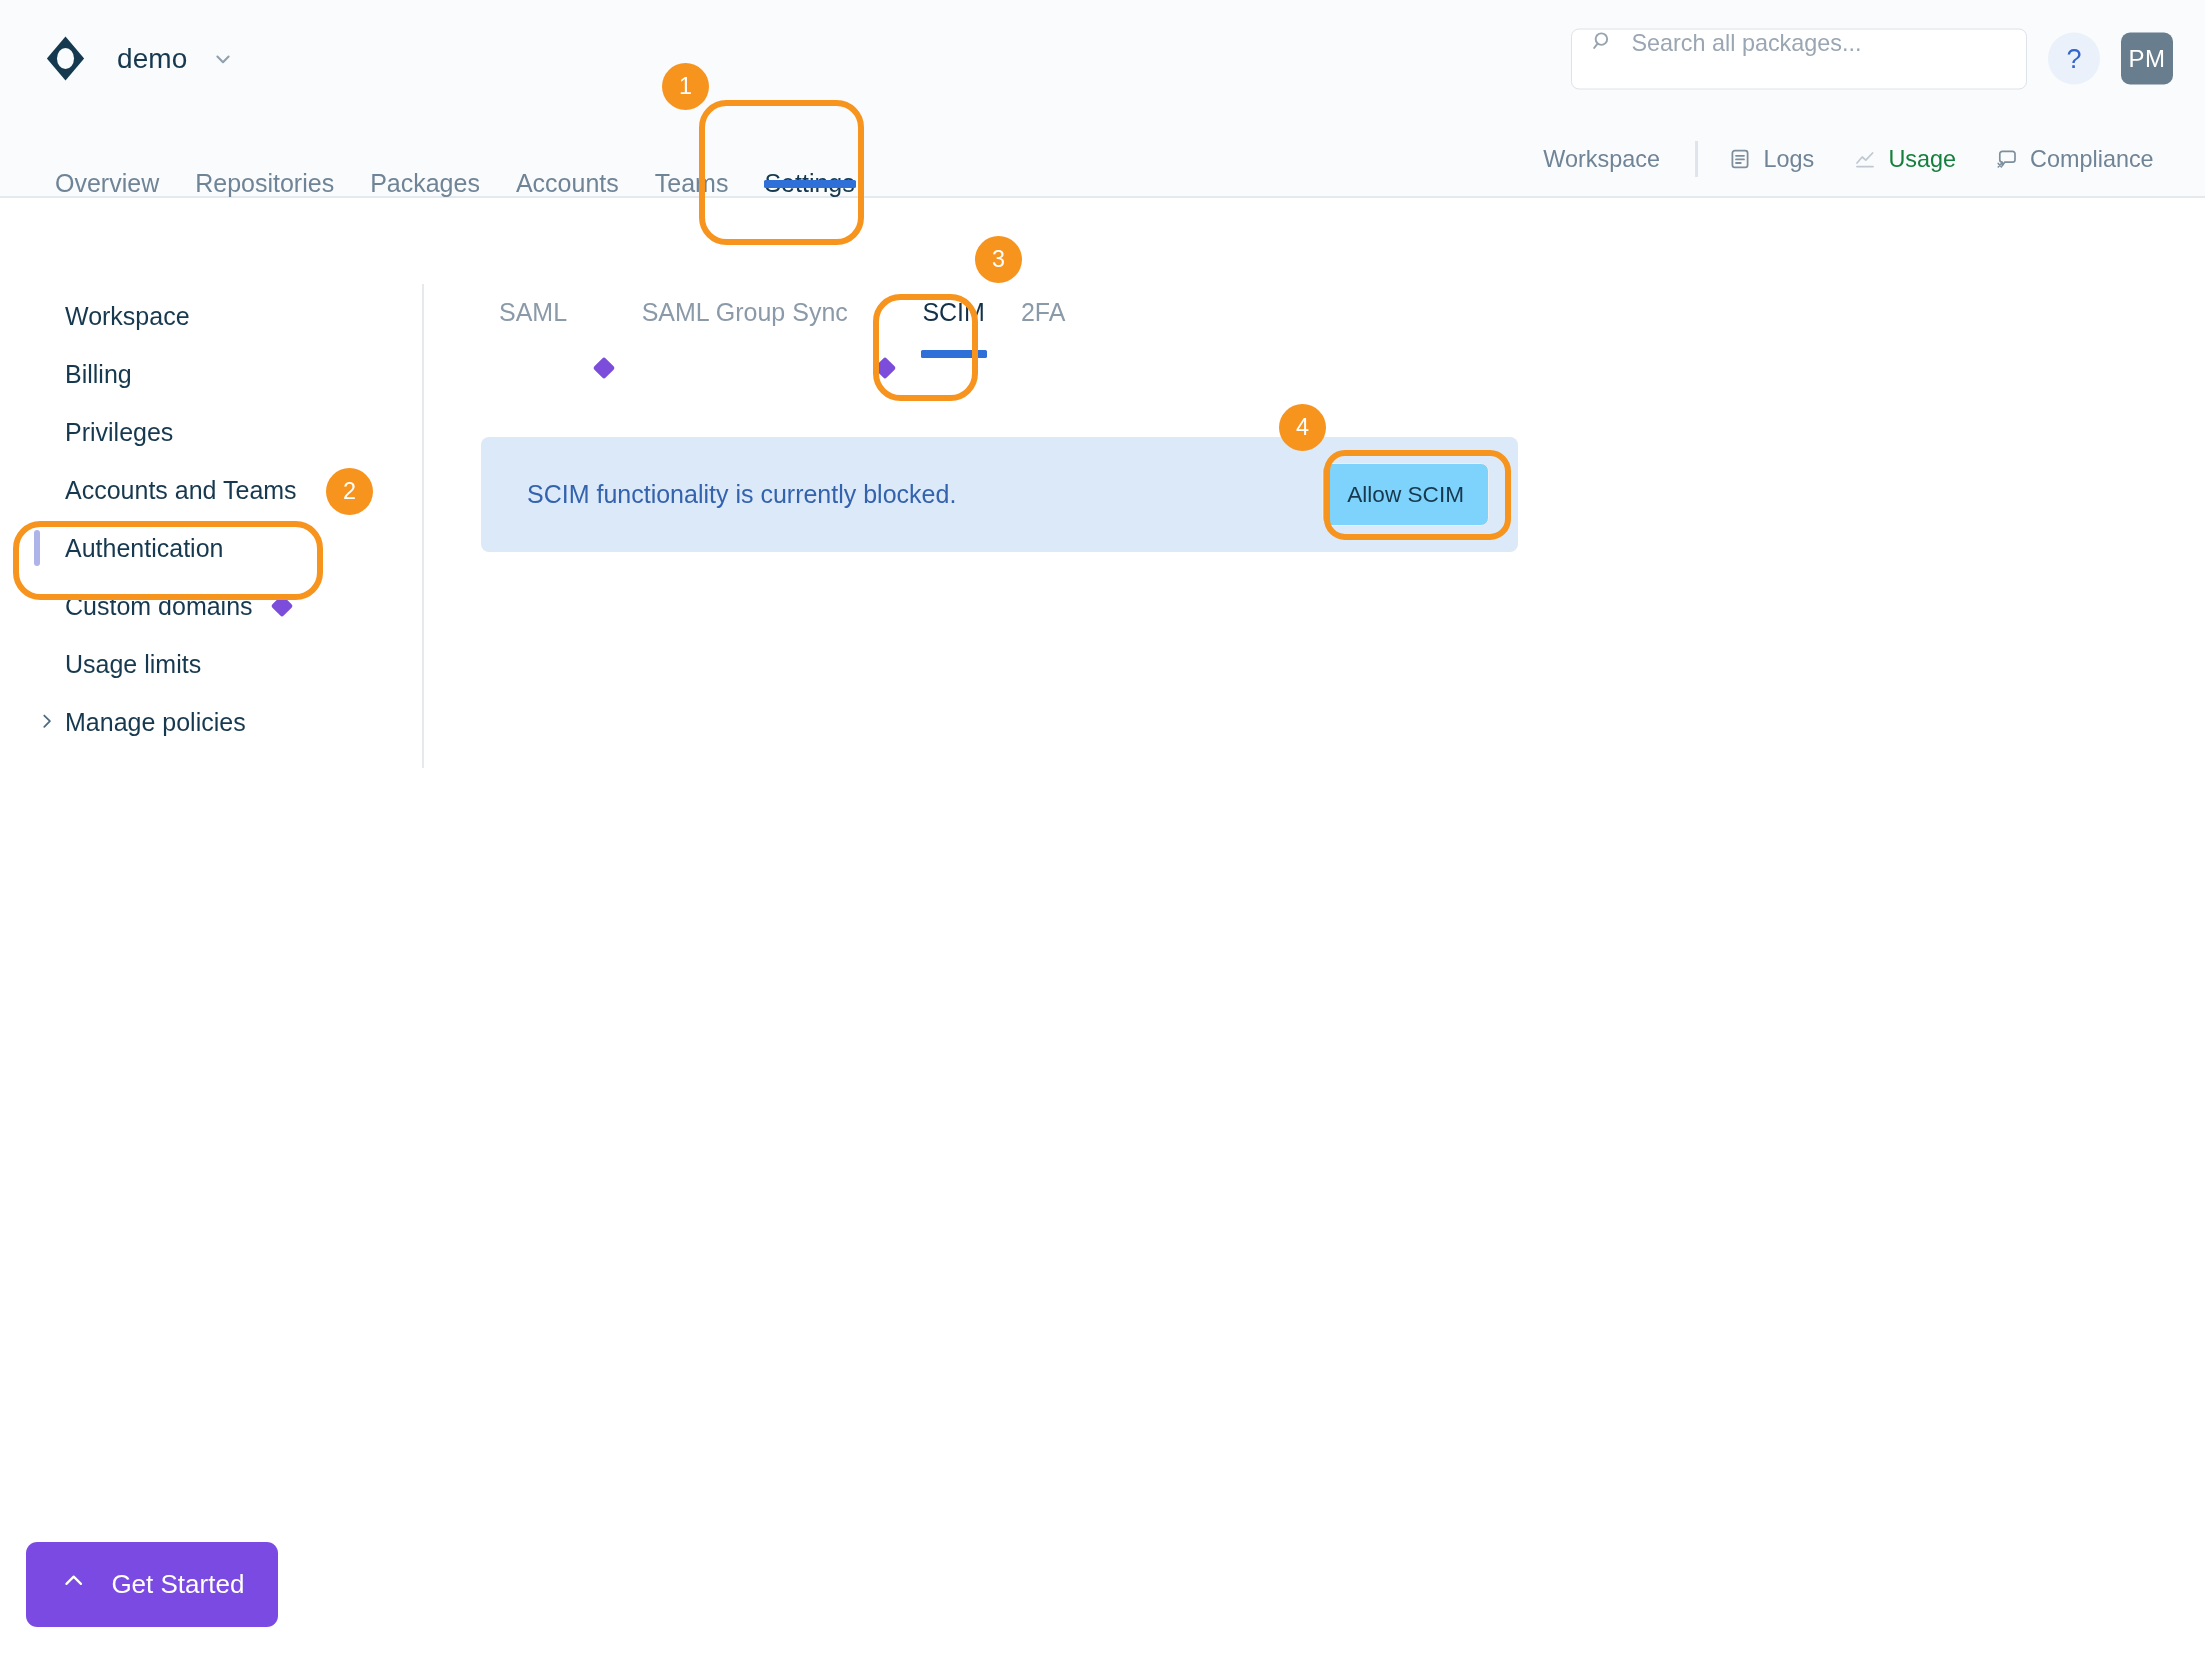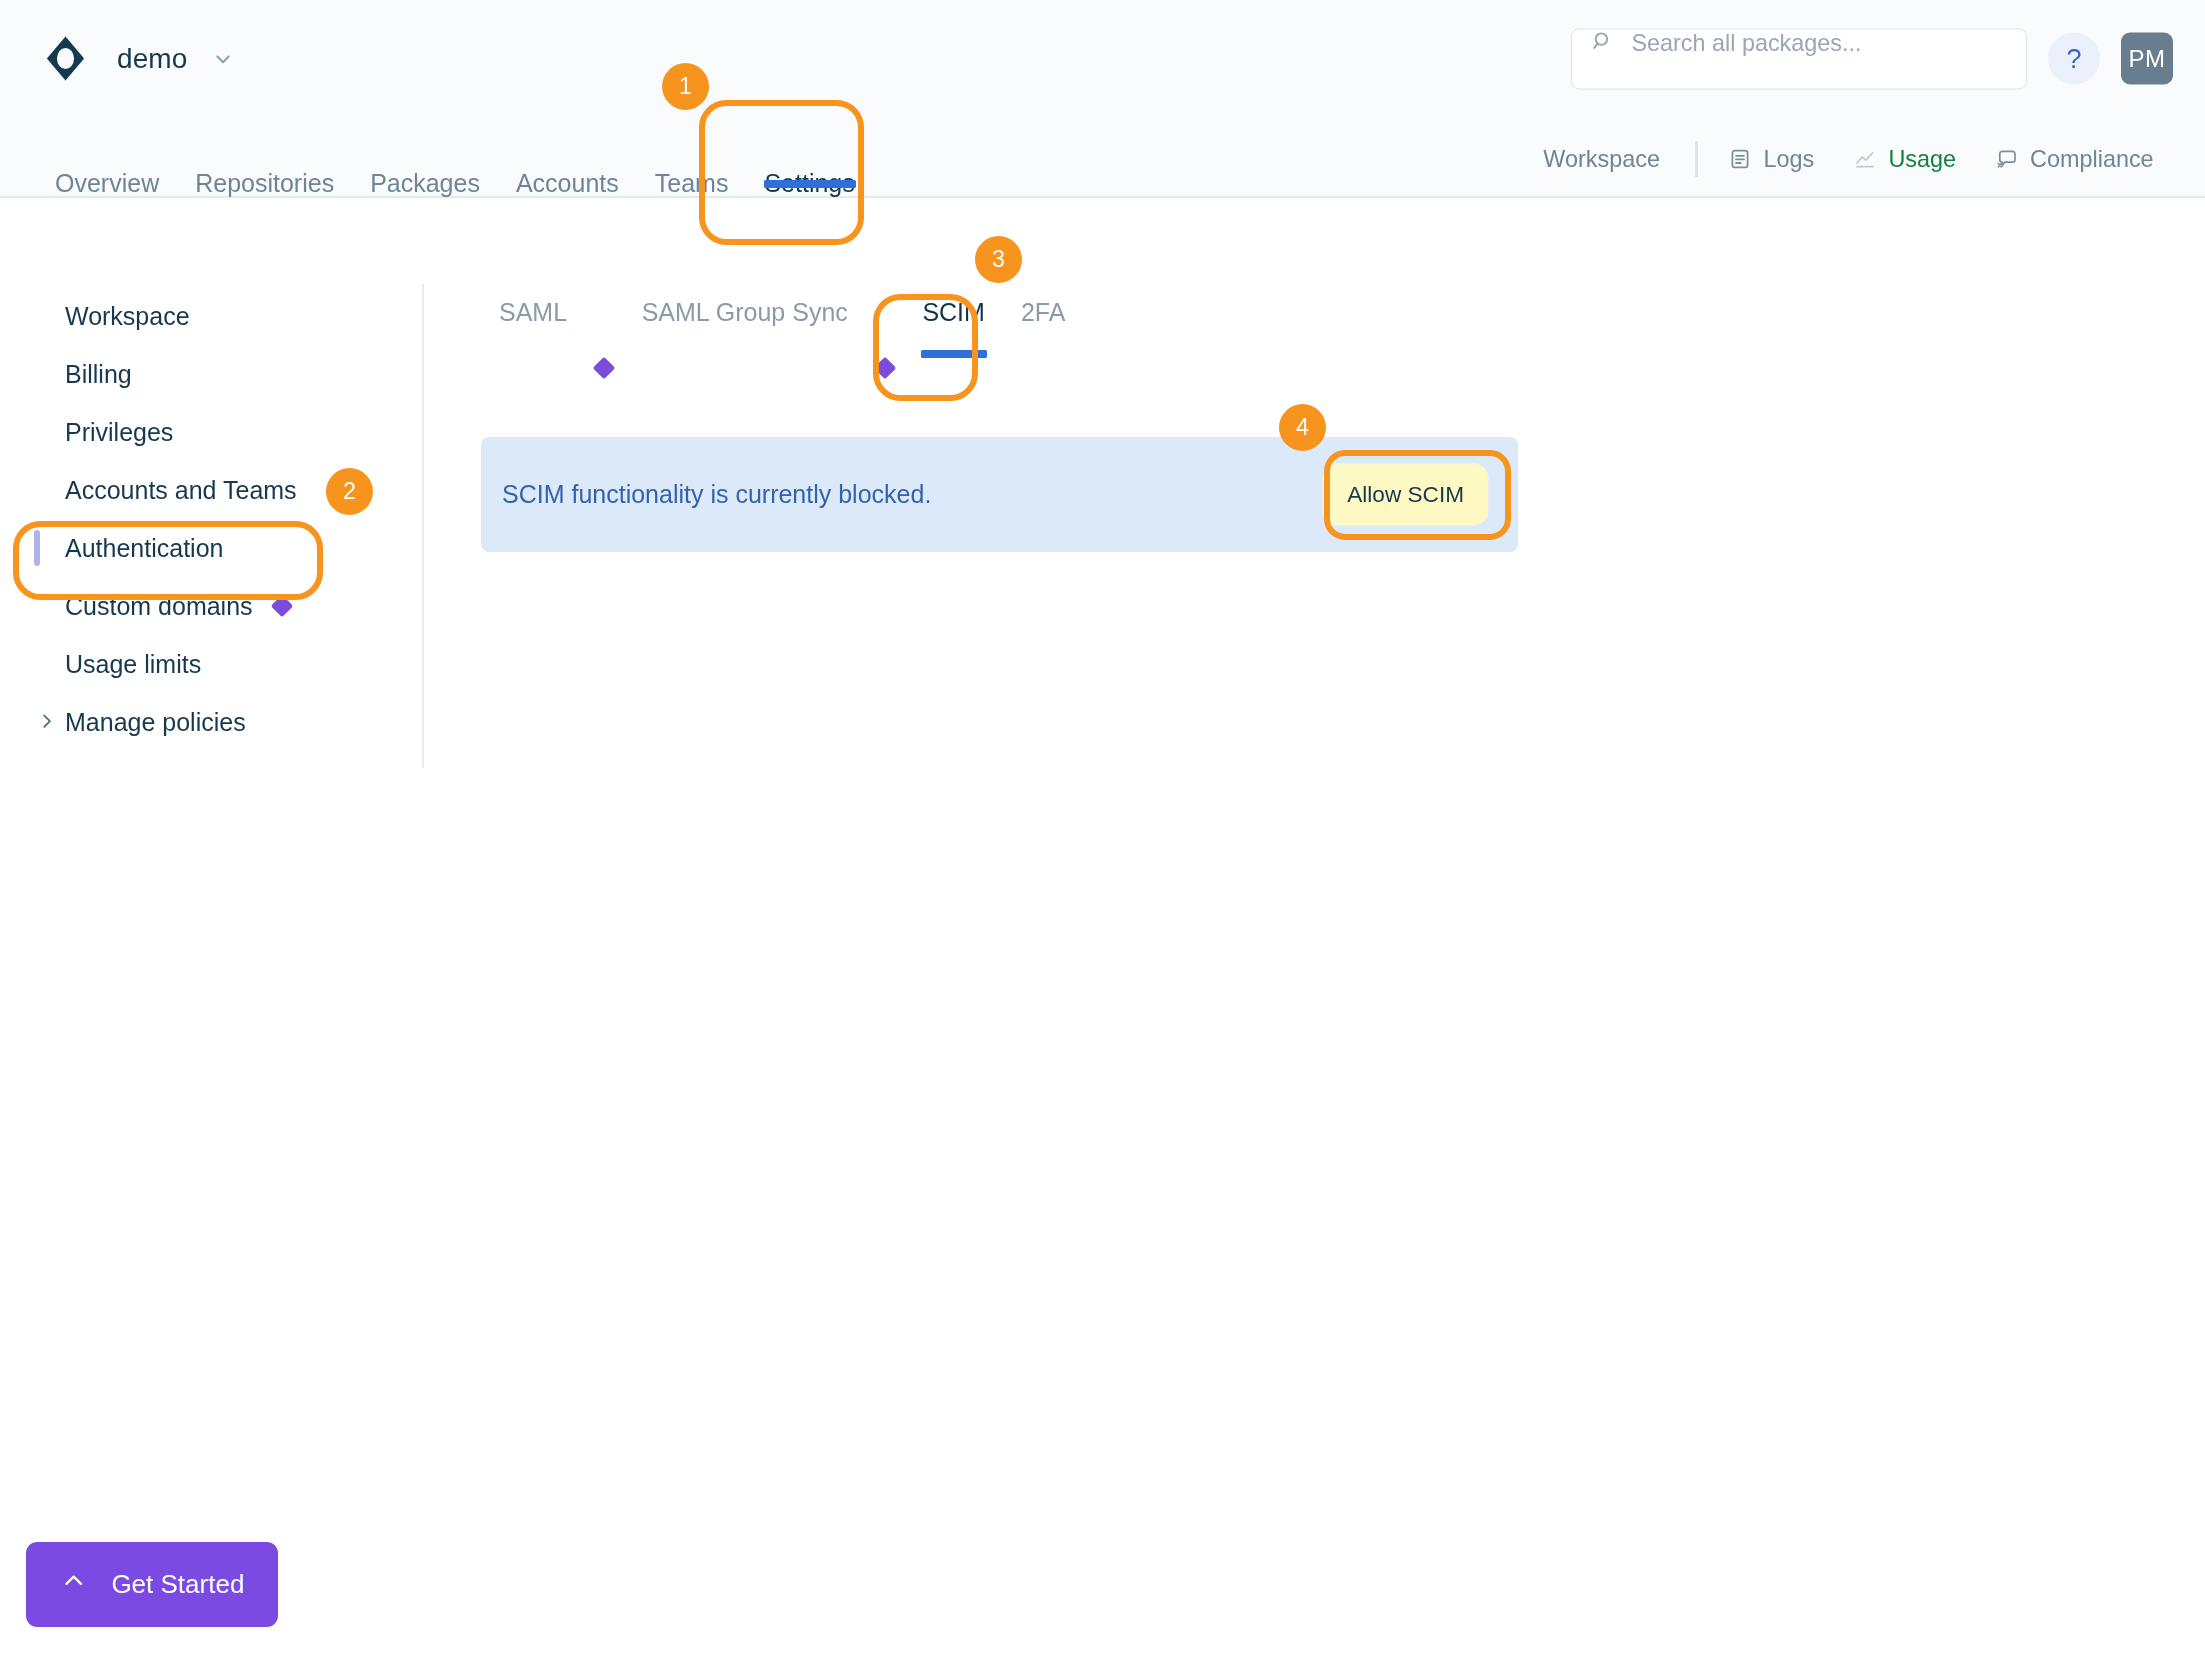--- a/index.html
+++ b/index.html
@@ -120,25 +120,25 @@
   }
   .tab-diamond {
     width: 16px; height: 16px; background: #7c4ddb; transform: rotate(45deg);
     border-radius: 2.4px; margin: 22.6px 11.3px 0 11.3px;
   }
 
   .alert {
     position: absolute; left: 0; top: 150px; width: 1037px; height: 115px;
     background: #dce9f8; border-radius: 8px;
     display: flex; align-items: center; justify-content: space-between;
-    padding: 0 29px 0 21px;
+    padding: 0 29px 0 46px;
   }
   .alert-text { font-size: 25px; color: #3463ae; }
   .alert-btn {
-    height: 63px; background: #fef9c3; border: 1.6px solid #eceff2; border-radius: 15px;
+    height: 63px; background: #7dd3fc; border: 1.6px solid #eceff2; border-radius: 8px;
     display: flex; align-items: center; padding: 0 24px;
     font-size: 22.6px; color: #17394f; white-space: nowrap;
   }
 
   
   .get-started {
     position: absolute; left: 26px; bottom: 26px;
     height: 85px; background: #7b4ae2; border-radius: 11.3px;
     display: flex; align-items: center; gap: 24px; padding: 0 34px;
     color: #ffffff; font-size: 26px; white-space: nowrap;

